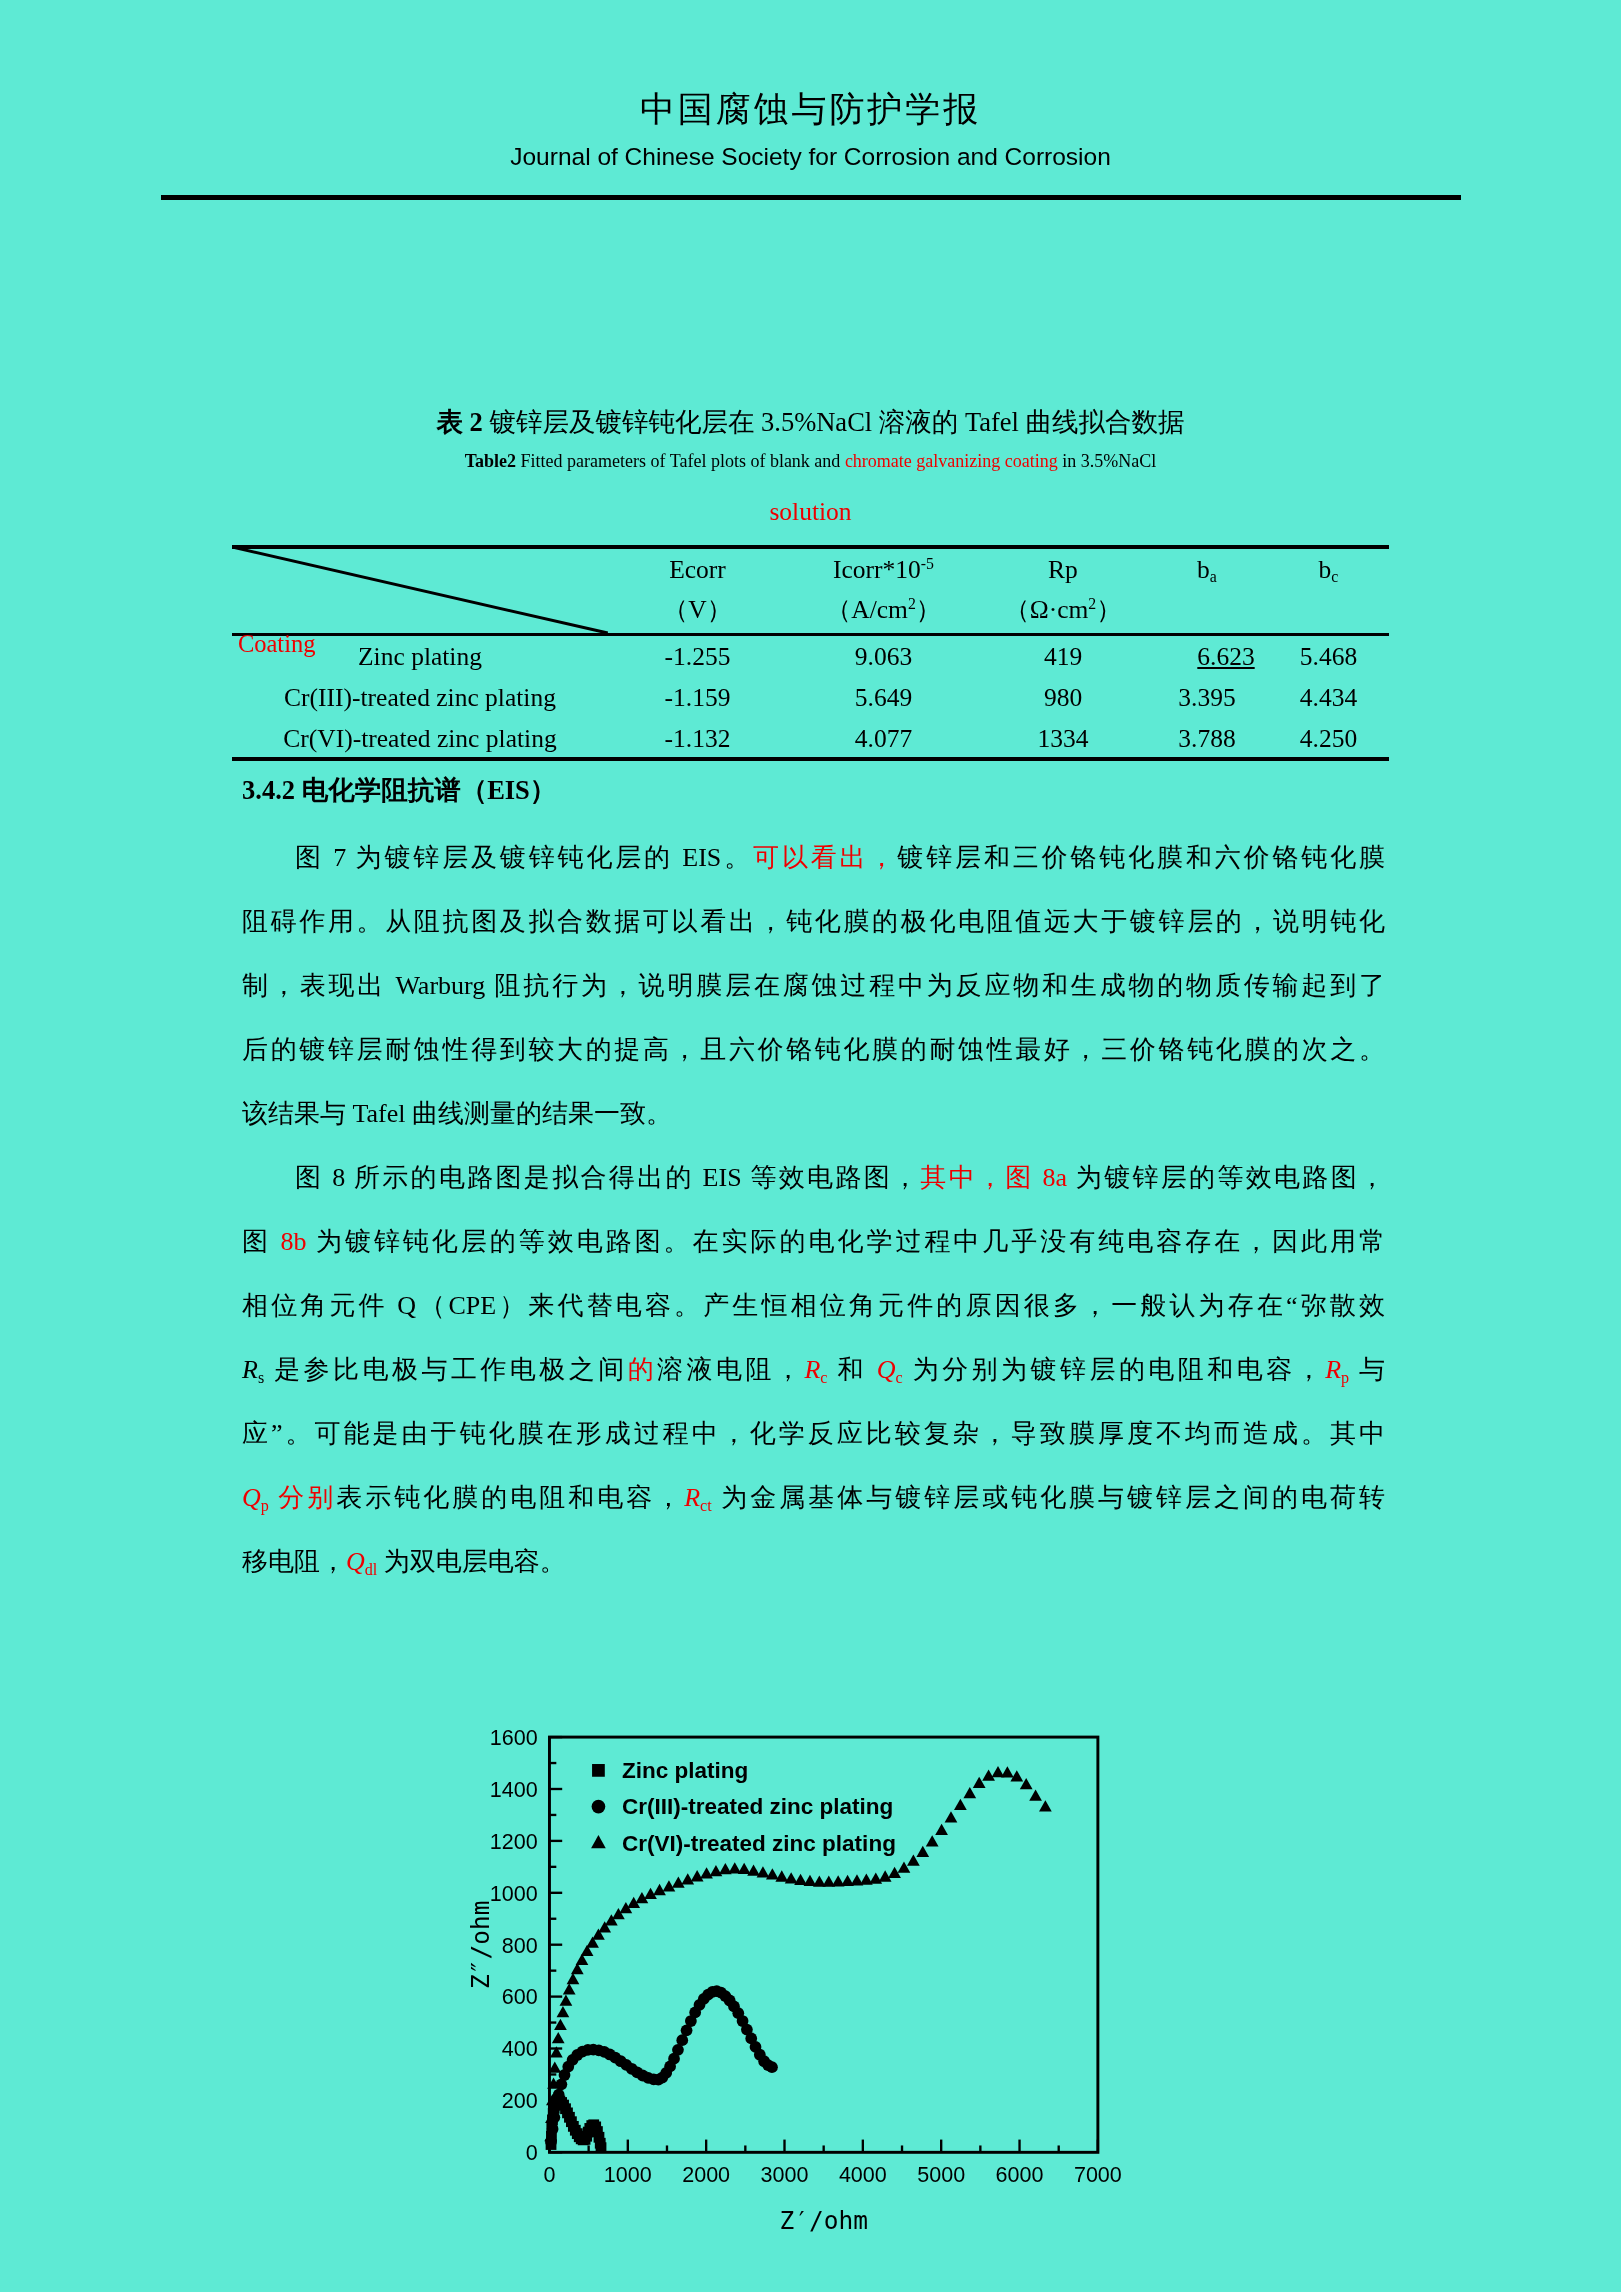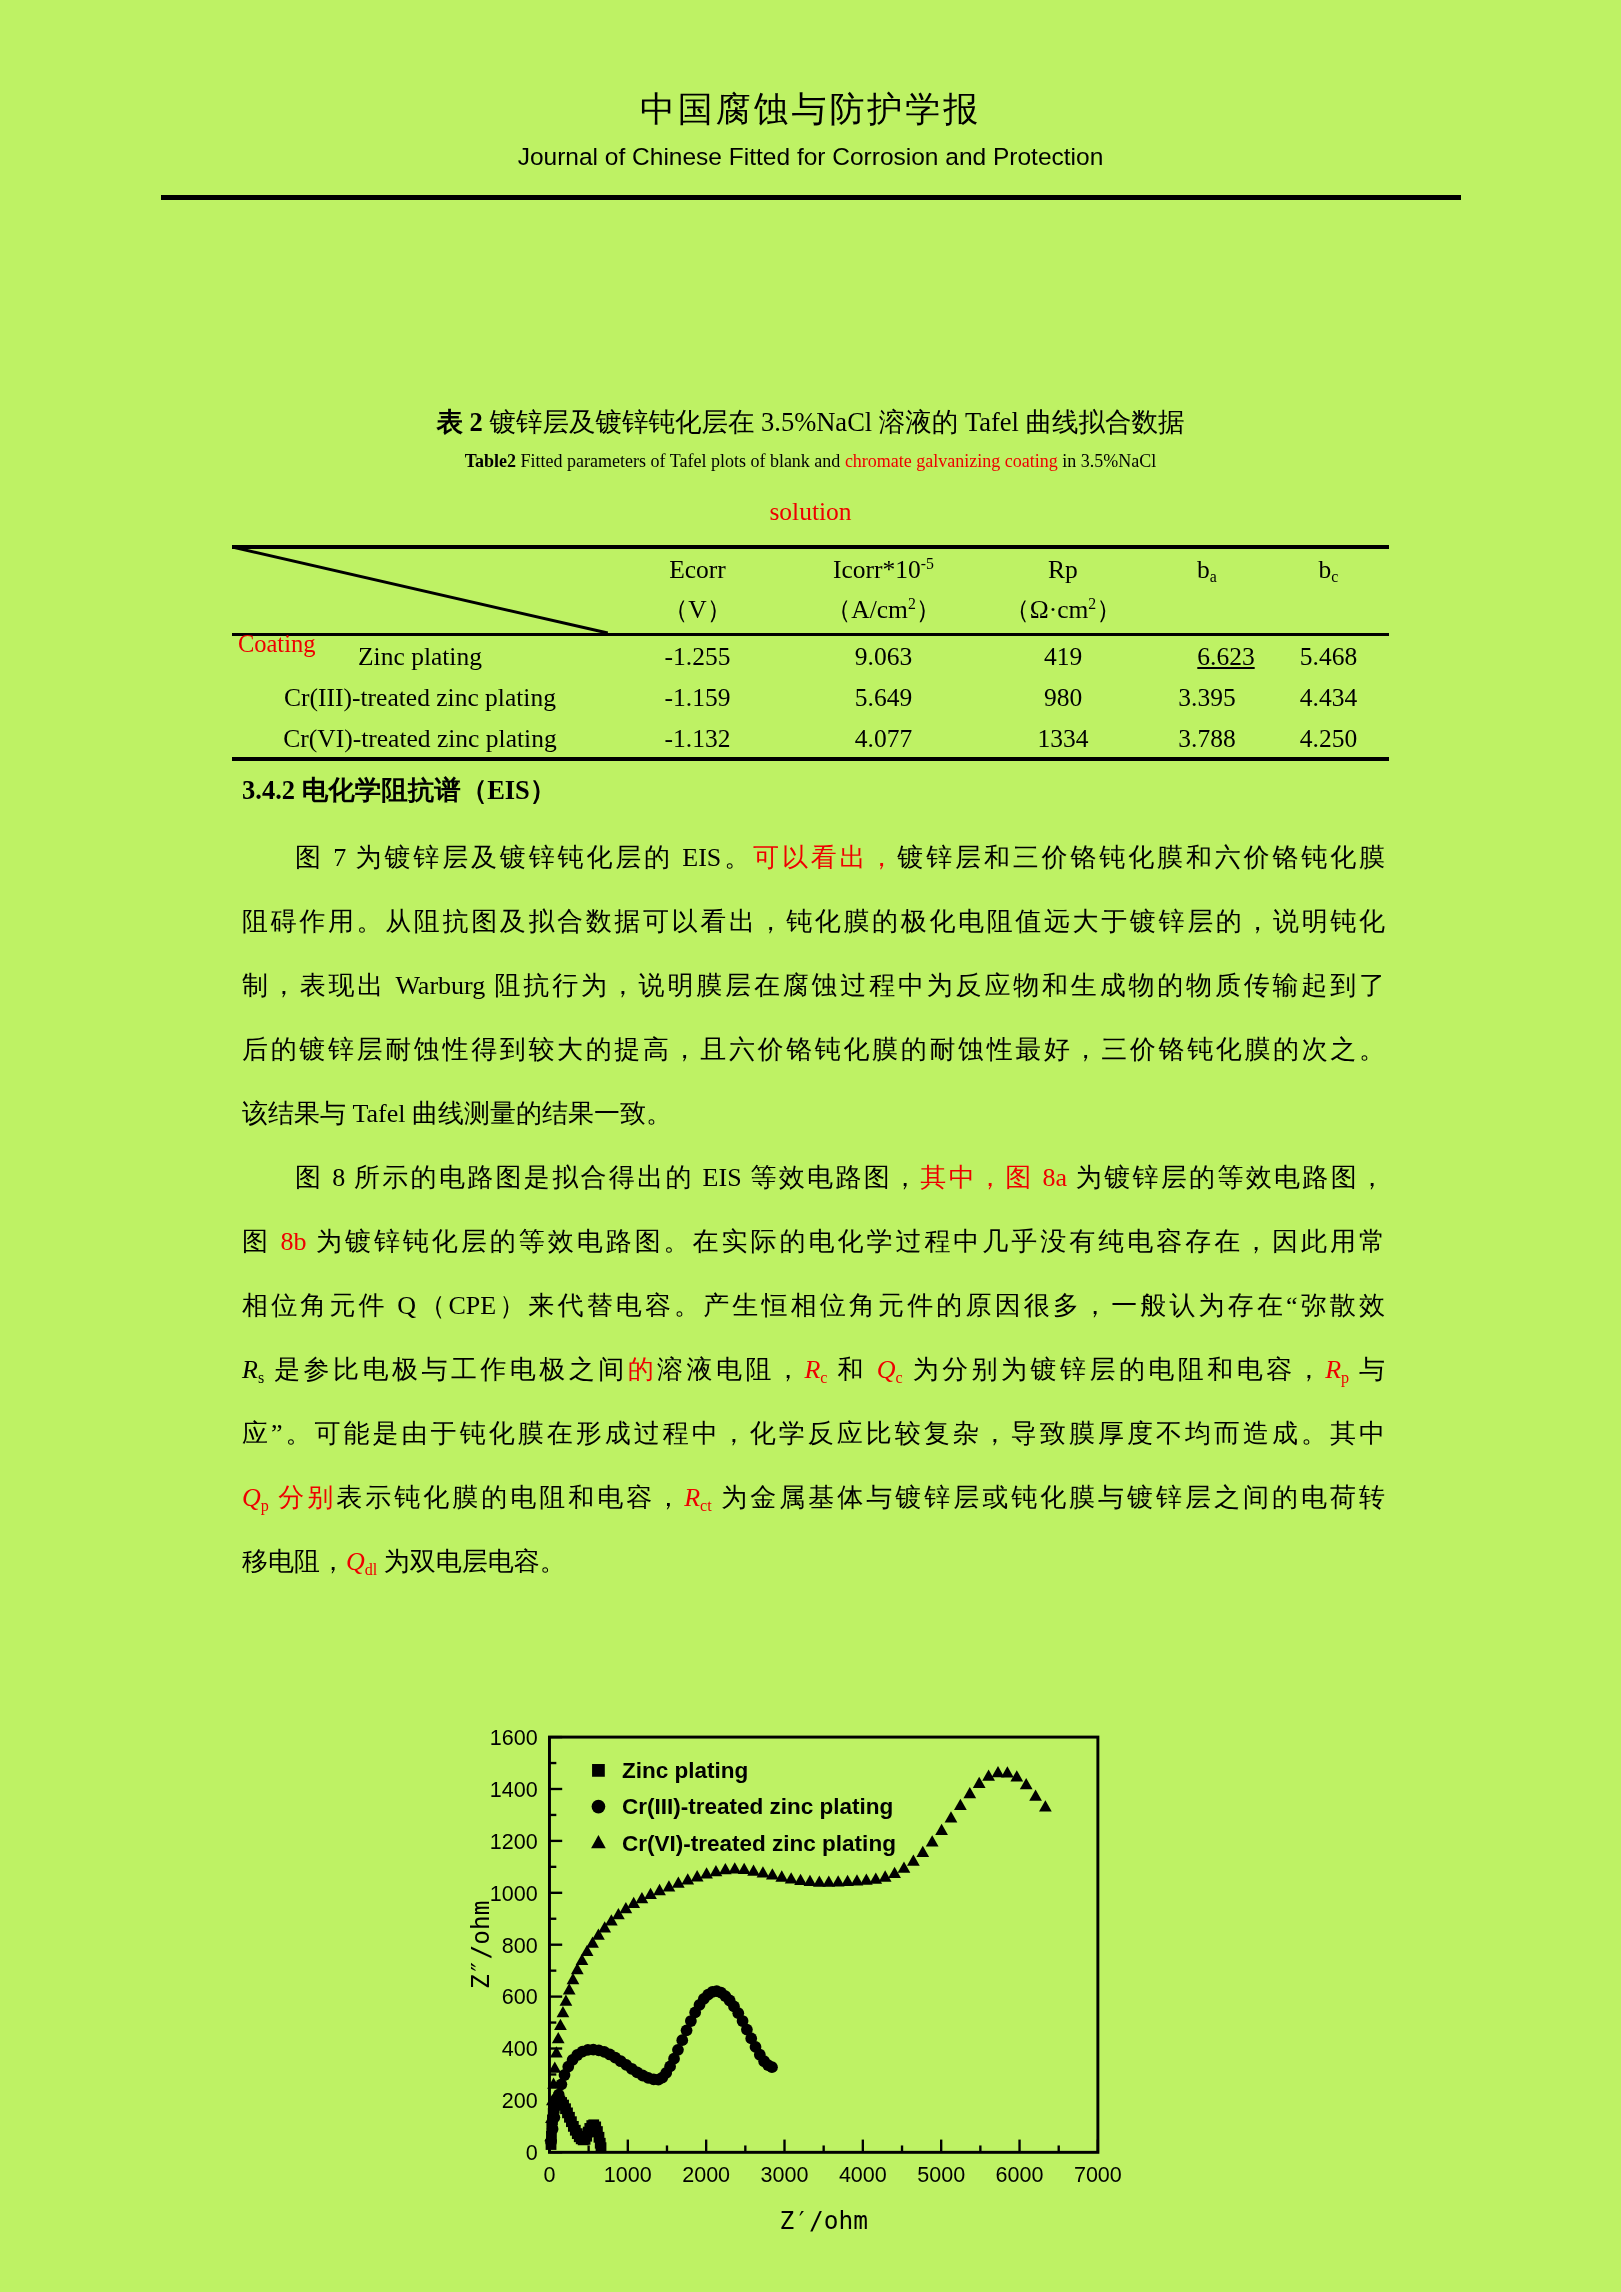--- a/index.html
+++ b/index.html
@@ -1,16 +1,16 @@
 <!DOCTYPE html>
 <html><head>
 <meta charset="utf-8">
 <style>
   html,body{margin:0;padding:0;background:#ffffff;}
-  .page{position:relative;width:1621px;height:2293px;background:#bef264;overflow:hidden;
+  .page{position:relative;width:1621px;height:2293px;background:#5eead4;overflow:hidden;
         font-family:"Liberation Serif","DejaVu Serif",serif;color:#000;}
   .red{color:#ee0000;}
   .bold{font-weight:bold;}
   .ital{font-style:italic;}
   sub{font-size:0.62em;vertical-align:-0.28em;line-height:0;}
   sup{font-size:0.62em;vertical-align:0.55em;line-height:0;}
 
   
   .jtitle{position:absolute;top:86px;left:0;width:100%;text-align:center;
           font-size:35px;letter-spacing:2.9px;}
@@ -41,21 +41,21 @@
   #chart{position:absolute;left:412px;top:1694px;}
   .tick-label{font-family:"Liberation Sans","DejaVu Sans",sans-serif;font-size:22px;fill:#000;}
   .axis-label{font-family:"DejaVu Sans Mono","Liberation Mono",monospace;font-size:25px;fill:#000;}
   .legend-label{font-family:"Liberation Sans","DejaVu Sans",sans-serif;font-size:23px;font-weight:bold;fill:#000;}
 </style>
 </head>
 <body>
 
 <div class="page">
   <div class="jtitle">中国腐蚀与防护学报</div>
-  <div class="jsub">Journal of Chinese Fitted for Corrosion and Protection</div>
+  <div class="jsub">Journal of Chinese Society for Corrosion and Corrosion</div>
   <div class="jrule"></div>
 
   <div class="cap zh"><span class="bold">表 2</span><span> 镀锌层及镀锌钝化层在 3.5%NaCl 溶液的 Tafel 曲线拟合数据</span></div>
   <div class="cap en"><span class="bold">Table2</span><span> Fitted parameters of Tafel plots of blank and </span><span class="red">chromate galvanizing coating</span><span> in 3.5%NaCl</span></div>
   <div class="cap en2"><span class="red">solution</span></div>
 
   <div class="ttable" id="ttable">
       <div class="trule" style="top: 0px; height: 3.9px;"></div>
       <div class="trule" style="top: 88px; height: 2.9px;"></div>
       <div class="trule" style="top: 212px; height: 3.9px;"></div>

